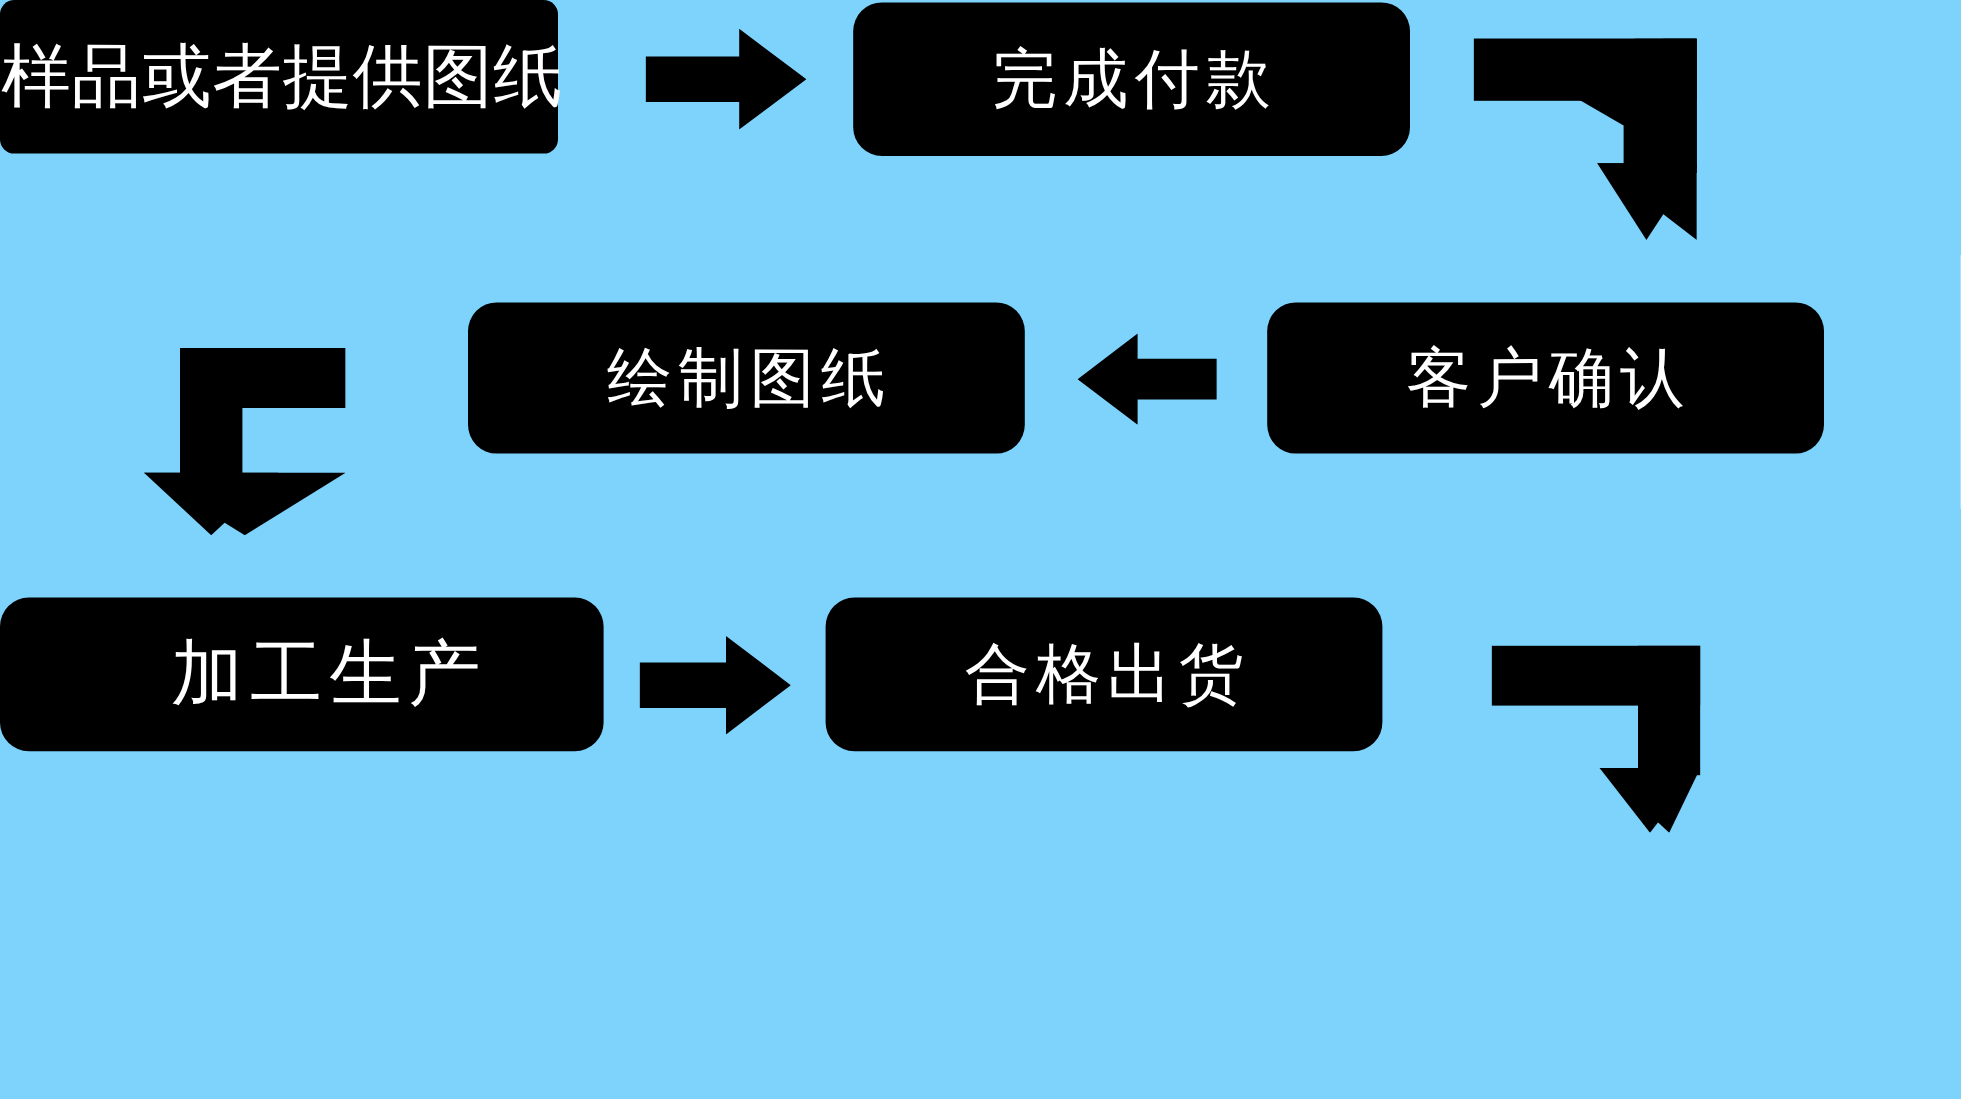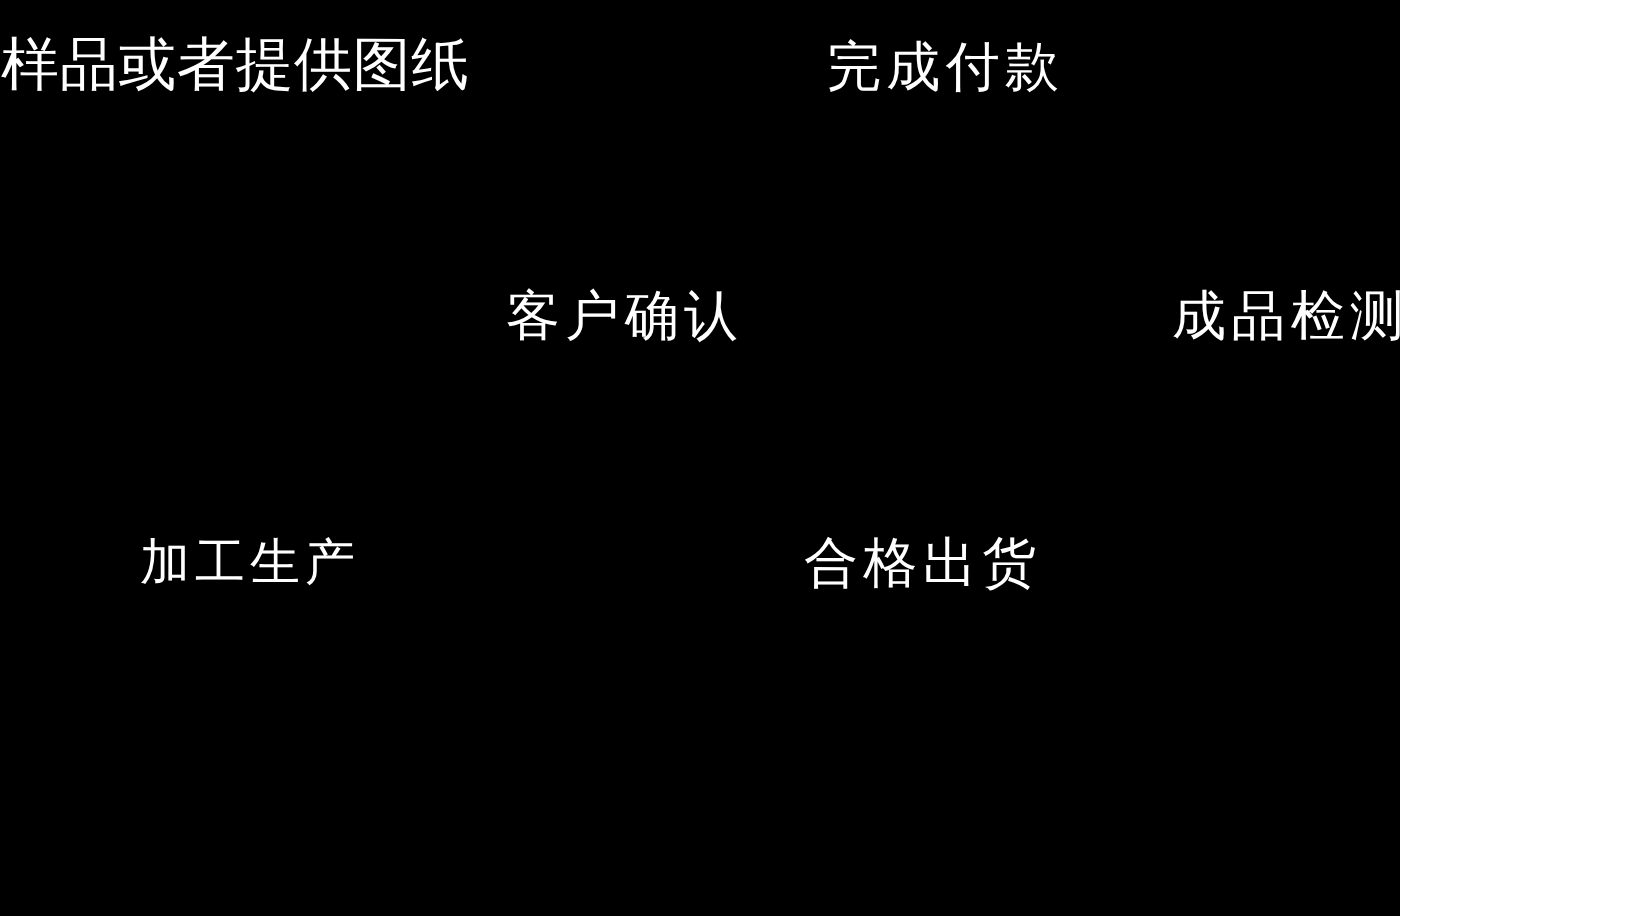--- a/index.html
+++ b/index.html
@@ -5,49 +5,49 @@
   html, body {
     margin: 0;
     padding: 0;
     background: #ffffff;
   }
   body {
     font-family: "Liberation Sans", "DejaVu Sans", sans-serif;
   }
   #canvas {
     position: relative;
-    width: 1400px;
+    width: 1634px;
     height: 916px;
-    background: #000000;
+    background: #7dd3fc;
     overflow: hidden;
   }
   .node {
     position: absolute;
     background: #000000;
-    border-radius: 2px;
+    border-radius: 24px;
     color: #ffffff;
     display: flex;
     align-items: center;
     justify-content: center;
     text-align: center;
     letter-spacing: 0.10em;
     font-weight: 400;
     line-height: 1;
     white-space: nowrap;
   }
   .node-label {
     display: block;
     padding-left: 0.10em;
   }
   
   #node-sample      { left: 0px;    top: 0px;   width: 465px; height: 128px; font-size: 58px; border-radius: 12px; letter-spacing: 0.01em; }
   #node-payment     { left: 711px;  top: 2px;   width: 464px; height: 128px; font-size: 54px; }
   #node-confirm     { left: 390px;  top: 252px; width: 464px; height: 126px; font-size: 54px; }
   #node-drawing     { left: 1056px; top: 252px; width: 464px; height: 126px; font-size: 54px; }
-  #node-production  { left: 16px;    top: 498px; width: 463px; height: 128px; font-size: 50px; }
+  #node-production  { left: 0px;    top: 498px; width: 463px; height: 128px; font-size: 60px; padding-left: 40px; }
   #node-inspection  { left: 688px;  top: 498px; width: 464px; height: 128px; font-size: 54px; }
   #node-shipment    { left: 1105px; top: 750px; width: 464px; height: 128px; font-size: 54px; }
 
   
   .arrow {
     position: absolute;
   }
   .arrow svg { display: block; }
   .arrow path, .arrow polygon { fill: #000000; }
 
@@ -91,31 +91,31 @@
   <div class="arrow" id="arrow-confirm-to-production">
     <svg viewBox="0 0 168 156" width="168" height="156" aria-hidden="true">
       <rect x="30" y="0" width="138" height="50"></rect>
       <rect x="30" y="0" width="52" height="110"></rect>
       <polygon points="0,104 168,104 84,156"></polygon>
       <polygon points="0,104 112,104 56,156"></polygon>
     </svg>
   </div>
 
   <div class="node" id="node-confirm">
-    <span class="node-label">客户确认</span>
+    <span class="node-label">绘制图纸</span>
   </div>
 
   <div class="arrow" id="arrow-drawing-to-confirm">
     <svg viewBox="0 0 116 76" width="116" height="76" aria-hidden="true">
       <polygon points="116,21 50,21 50,0 0,38 50,76 50,55 116,55"></polygon>
     </svg>
   </div>
 
   <div class="node" id="node-drawing">
-    <span class="node-label">成品检测</span>
+    <span class="node-label">客户确认</span>
   </div>
 
   <div class="node" id="node-production">
     <span class="node-label">加工生产</span>
   </div>
 
   <div class="arrow" id="arrow-production-to-inspection">
     <svg viewBox="0 0 126 82" width="126" height="82" aria-hidden="true">
       <polygon points="0,22 72,22 72,0 126,41 72,82 72,60 0,60"></polygon>
     </svg>

